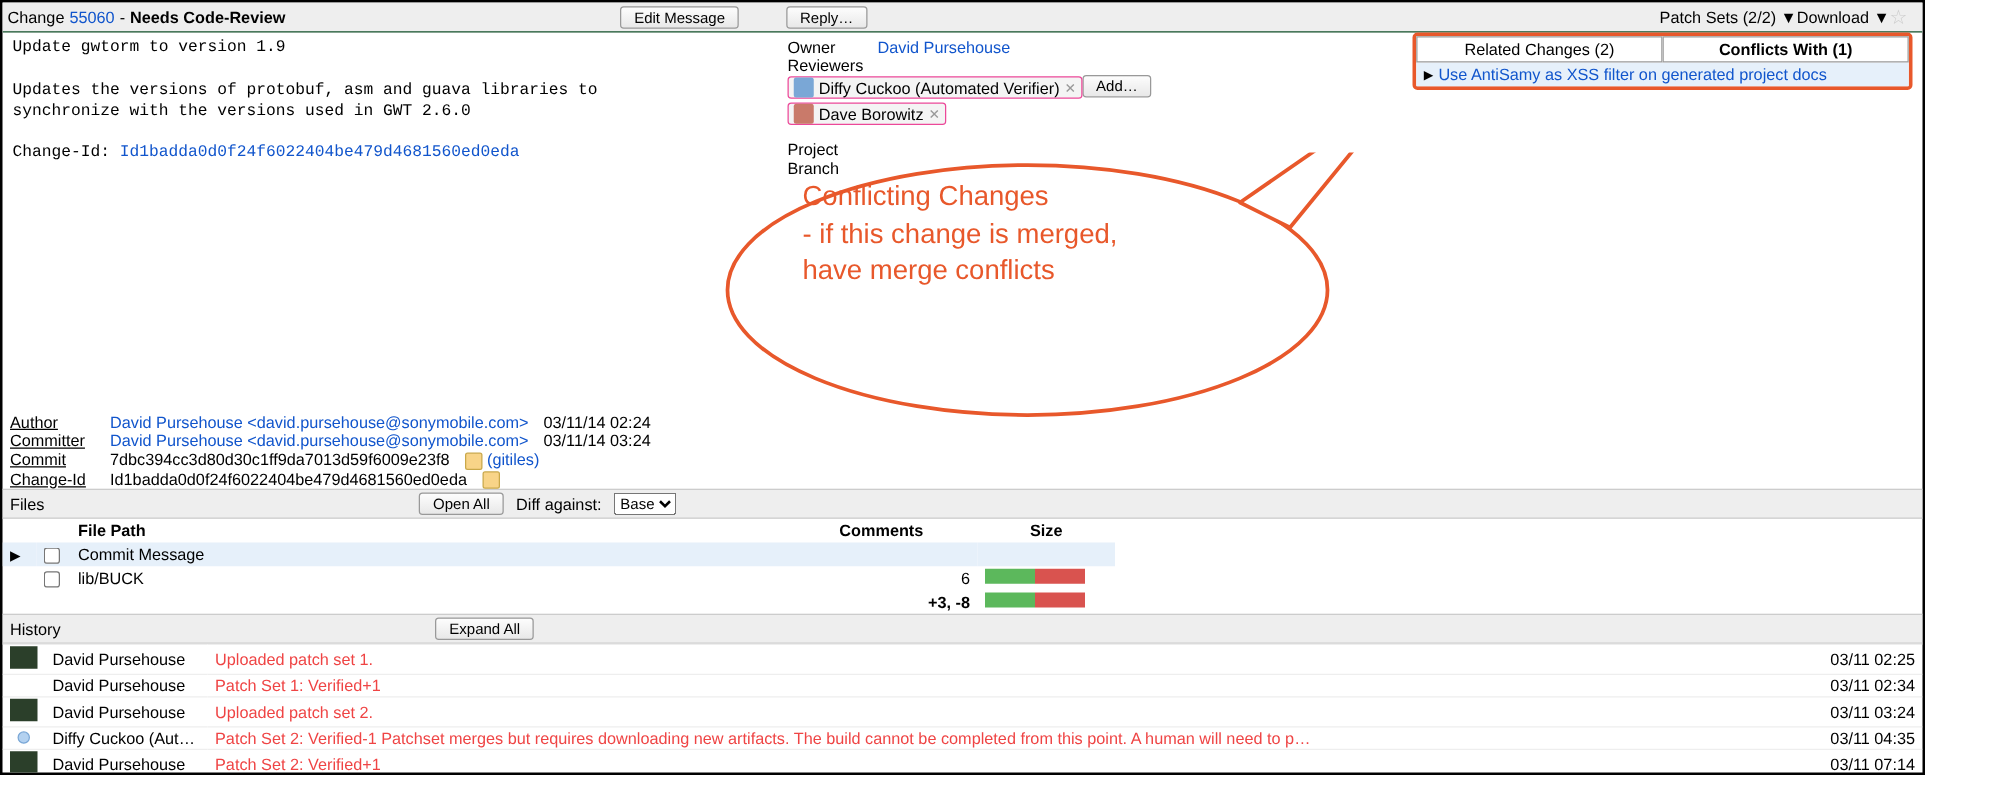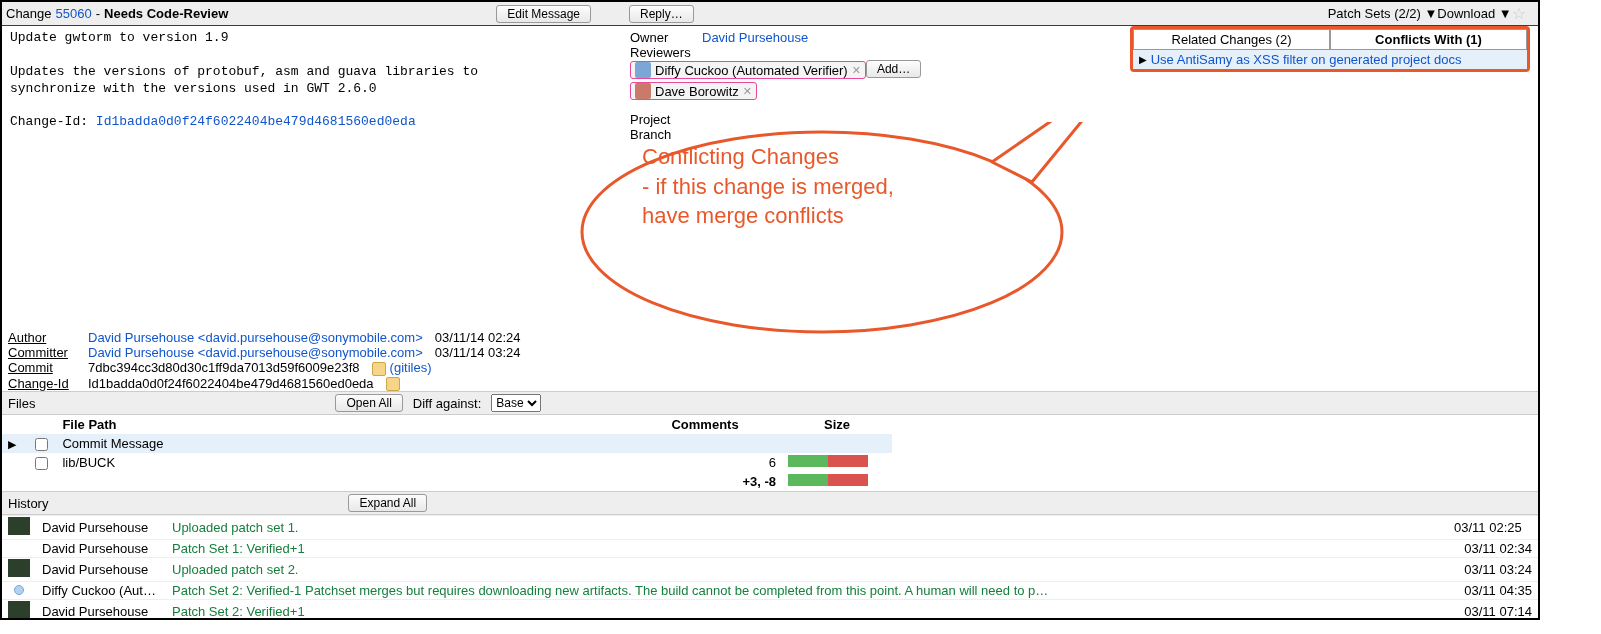--- a/index.html
+++ b/index.html
@@ -62,21 +62,21 @@
 .row-hl { background: #e6f0fa; }
 .bar { display: inline-block; height: 12px; }
 .bar.green { background: #5cb85c; }
 .bar.red { background: #d9534f; }
 .expand-tri { font-size: 11px; margin-right: 4px; }
 input[type=checkbox] { vertical-align: middle; }
 
 
 .hist-tbl { width: 100%; border-collapse: collapse; }
 .hist-tbl td { padding: 1px 6px; border-top: 1px solid #eee; font-size: 13px; vertical-align: middle; }
-.hist-tbl .msg-col { color: #15803d; }
+.hist-tbl .msg-col { color: #ef4444; }
 .hist-avatar { width: 22px; height: 18px; background: #2b3f2a; display:inline-block; }
 .status-dot { width:10px; height:10px; border:1px solid #7aa7d6; border-radius:6px; display:inline-block; background:#b3d1f0; margin-left:6px;}
 
 </style>
 </head>
 <body>
 
 <div class="container">
 
   <div class="header-bar">
@@ -236,21 +236,21 @@
     <span style="width:280px;display:inline-block"></span>
     <button class="btn">Expand All</button>
   </div>
 
   <table class="hist-tbl">
     <tbody>
         <tr>
       <td style="width:26px"><span class="hist-avatar"></span></td>
       <td style="width:130px">David Pursehouse</td>
       <td class="msg-col">Uploaded patch set 1.</td>
-      <td style="width:90px;text-align:left">03/11 02:25</td>
+      <td style="width:90px;text-align:right">03/11 02:25</td>
     </tr>
     <tr>
       <td></td>
       <td>David Pursehouse</td>
       <td class="msg-col">Patch Set 1: Verified+1</td>
       <td style="text-align:right">03/11 02:34</td>
     </tr>
     <tr>
       <td><span class="hist-avatar"></span></td>
       <td>David Pursehouse</td>

